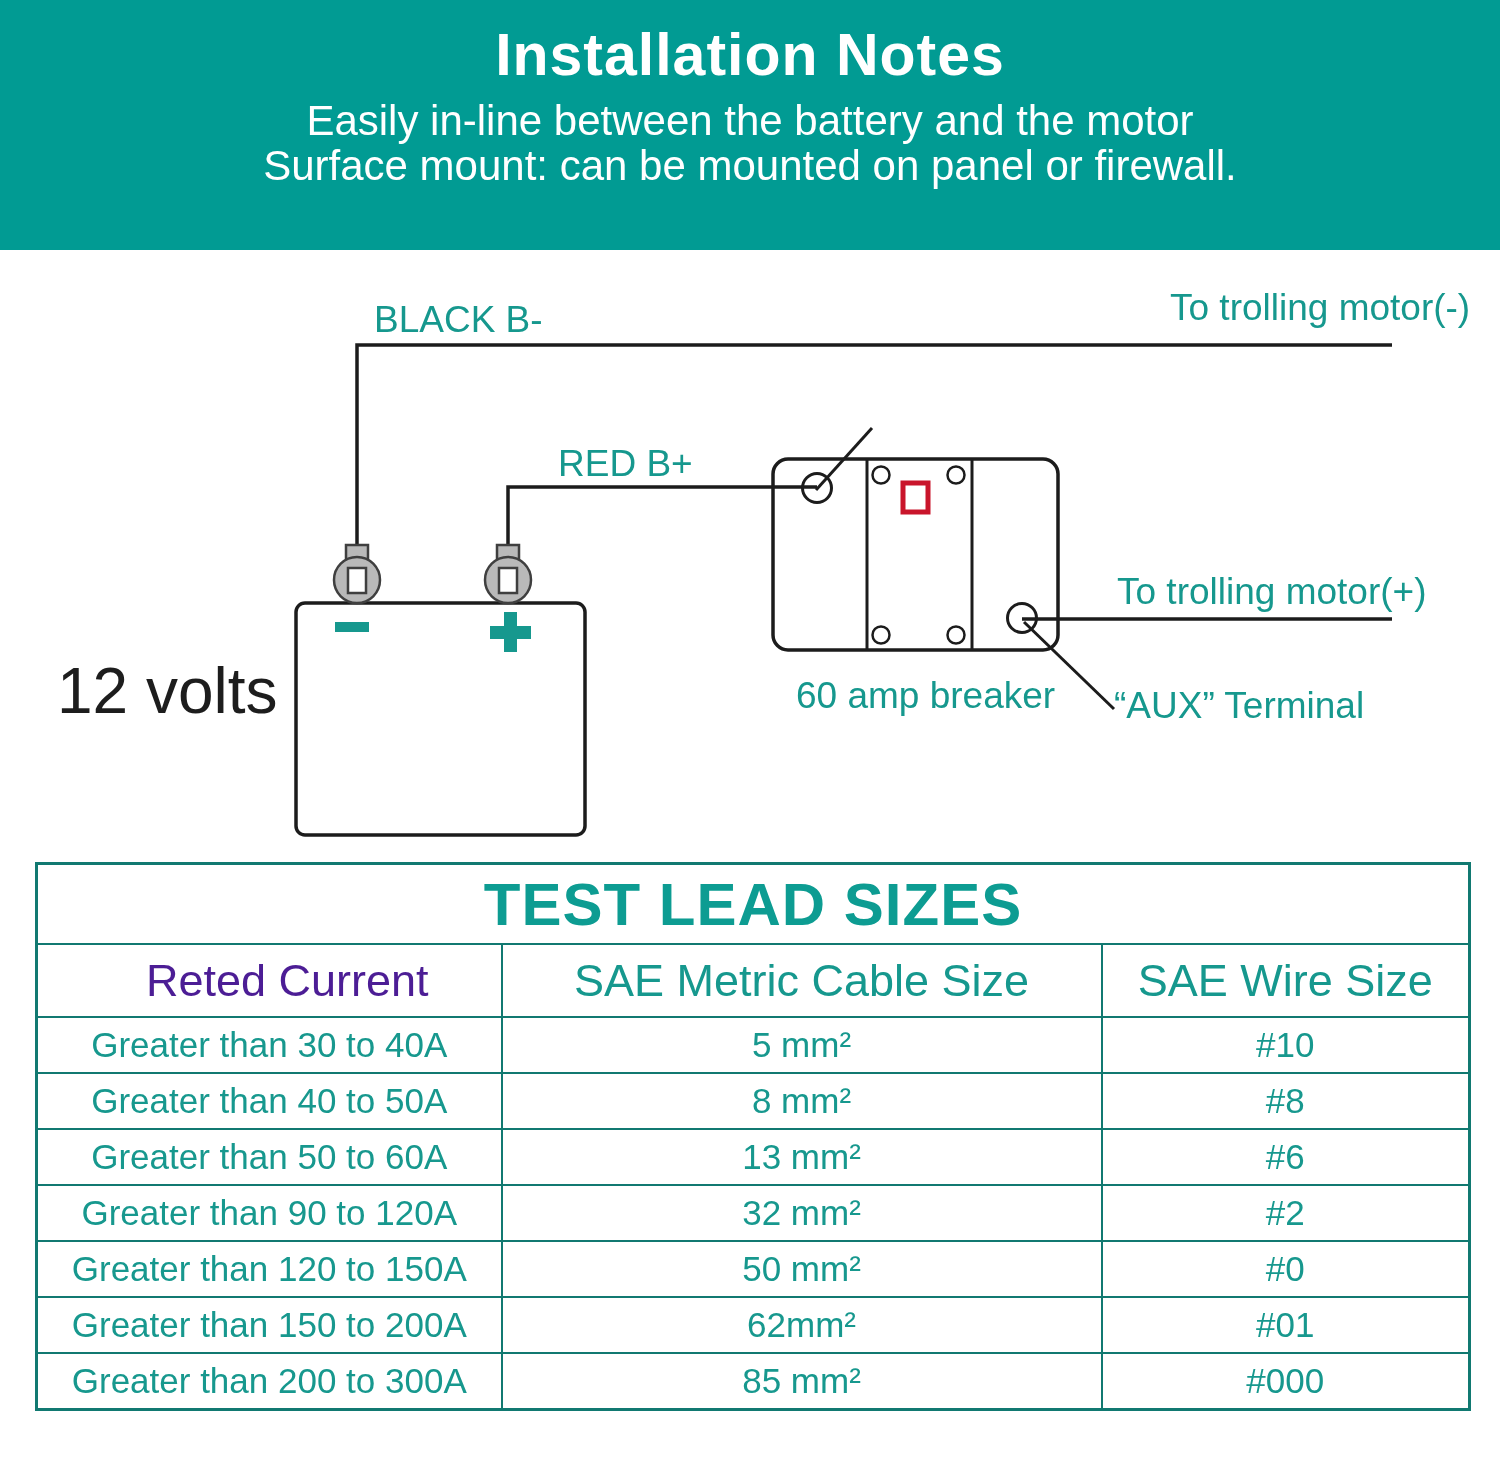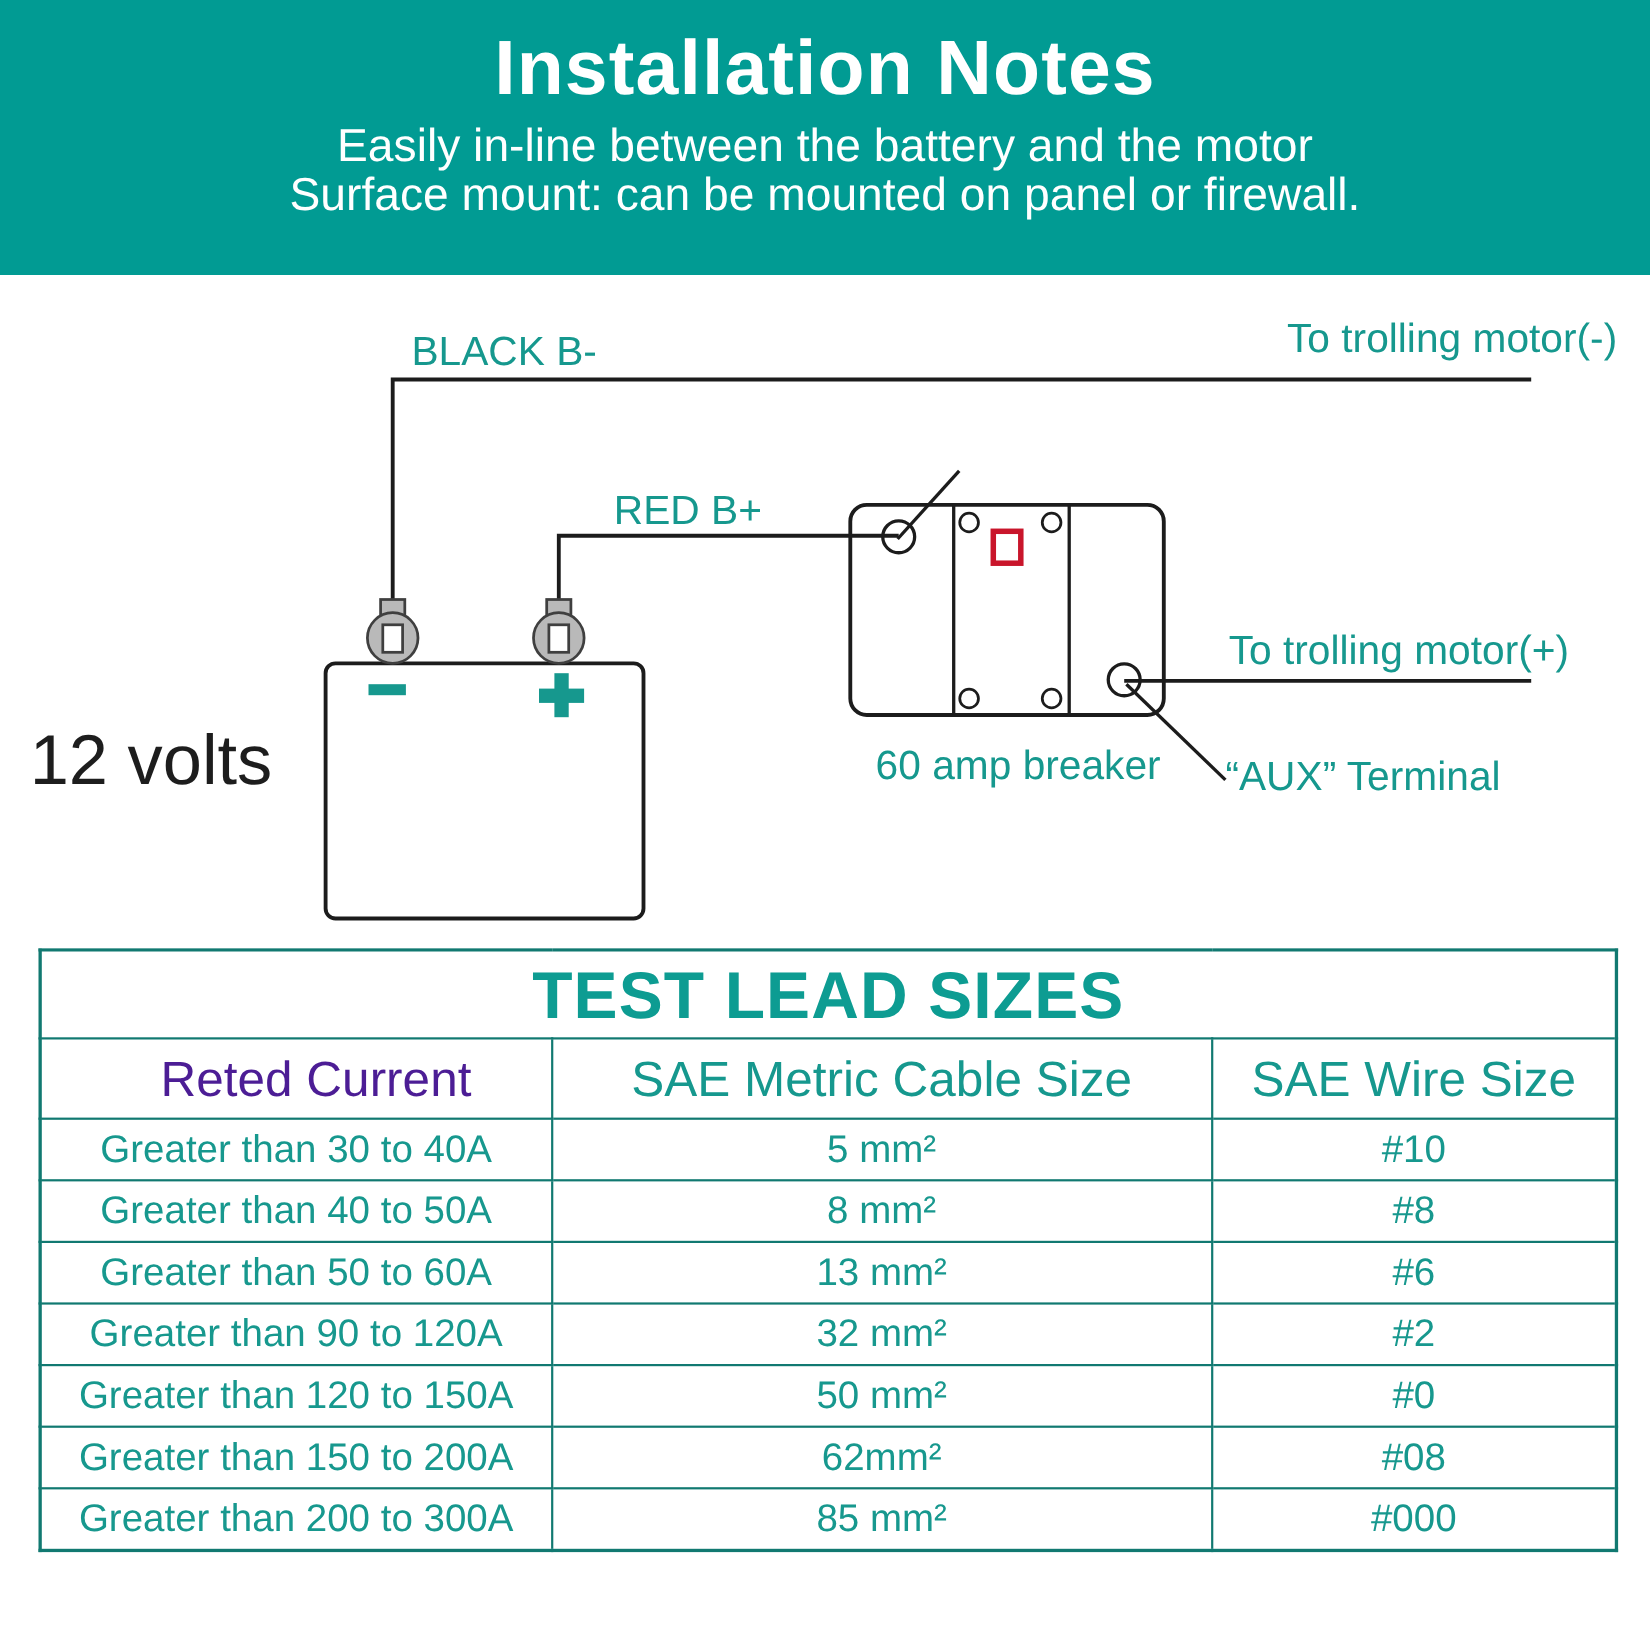--- a/index.html
+++ b/index.html
@@ -4,31 +4,31 @@
 <style>
   html,body { margin:0; padding:0; }
   body {
     width:1500px; height:1477px; background:#ffffff; overflow:hidden;
     font-family:"Liberation Sans", sans-serif;
     -webkit-font-smoothing:antialiased;
   }
 
   
   .banner { width:1500px; height:250px; background:#019b93; color:#ffffff; text-align:center; }
-  .banner-title { font-size:70px; font-weight:bold; line-height:1; padding-top:26px; letter-spacing:1px; }
+  .banner-title { font-size:59px; font-weight:bold; line-height:1; padding-top:26px; letter-spacing:1px; }
   .banner-sub  { font-size:42px; line-height:1.06; font-weight:400; }
   .banner-sub.first { margin-top:14px; }
 
   
   .diagram { position:relative; width:1500px; height:612px; background:#ffffff;padding-left:11px; }
   .diagram svg { position:absolute; left:0; top:0; }
   .dlabel {
     position:absolute; color:#16988e; font-size:37px; line-height:1.1; white-space:nowrap;
   }
-  .volts { color:#1d1d1d; font-size:64px; }
+  .volts { color:#1d1d1d; font-size:64px;margin-left:30px; }
 
   
   table.leads {
     margin-left:35px; width:1433px; border-collapse:collapse; table-layout:fixed;
     border:3px solid #117971;
   }
   table.leads td, table.leads th { border:2px solid #117971; text-align:center; padding:0; }
   .title-cell { height:78px; font-size:60px; font-weight:bold; color:#0d9c92; letter-spacing:1px; }
   table.leads th { height:71px; font-size:45px; font-weight:400; color:#16988e; }
   table.leads th.c-black { color:#4c1d95;padding-left:36px; }
@@ -134,21 +134,21 @@
         <td class="data">#2</td>
       </tr>
       <tr>
         <td class="data">Greater than 120 to 150A</td>
         <td class="data">50 mm²</td>
         <td class="data">#0</td>
       </tr>
       <tr>
         <td class="data">Greater than 150 to 200A</td>
         <td class="data">62mm²</td>
-        <td class="data">#08</td>
+        <td class="data">#01</td>
       </tr>
       <tr>
         <td class="data">Greater than 200 to 300A</td>
         <td class="data">85 mm²</td>
         <td class="data">#000</td>
       </tr>
     </tbody>
 </table>
 
 </body></html>

